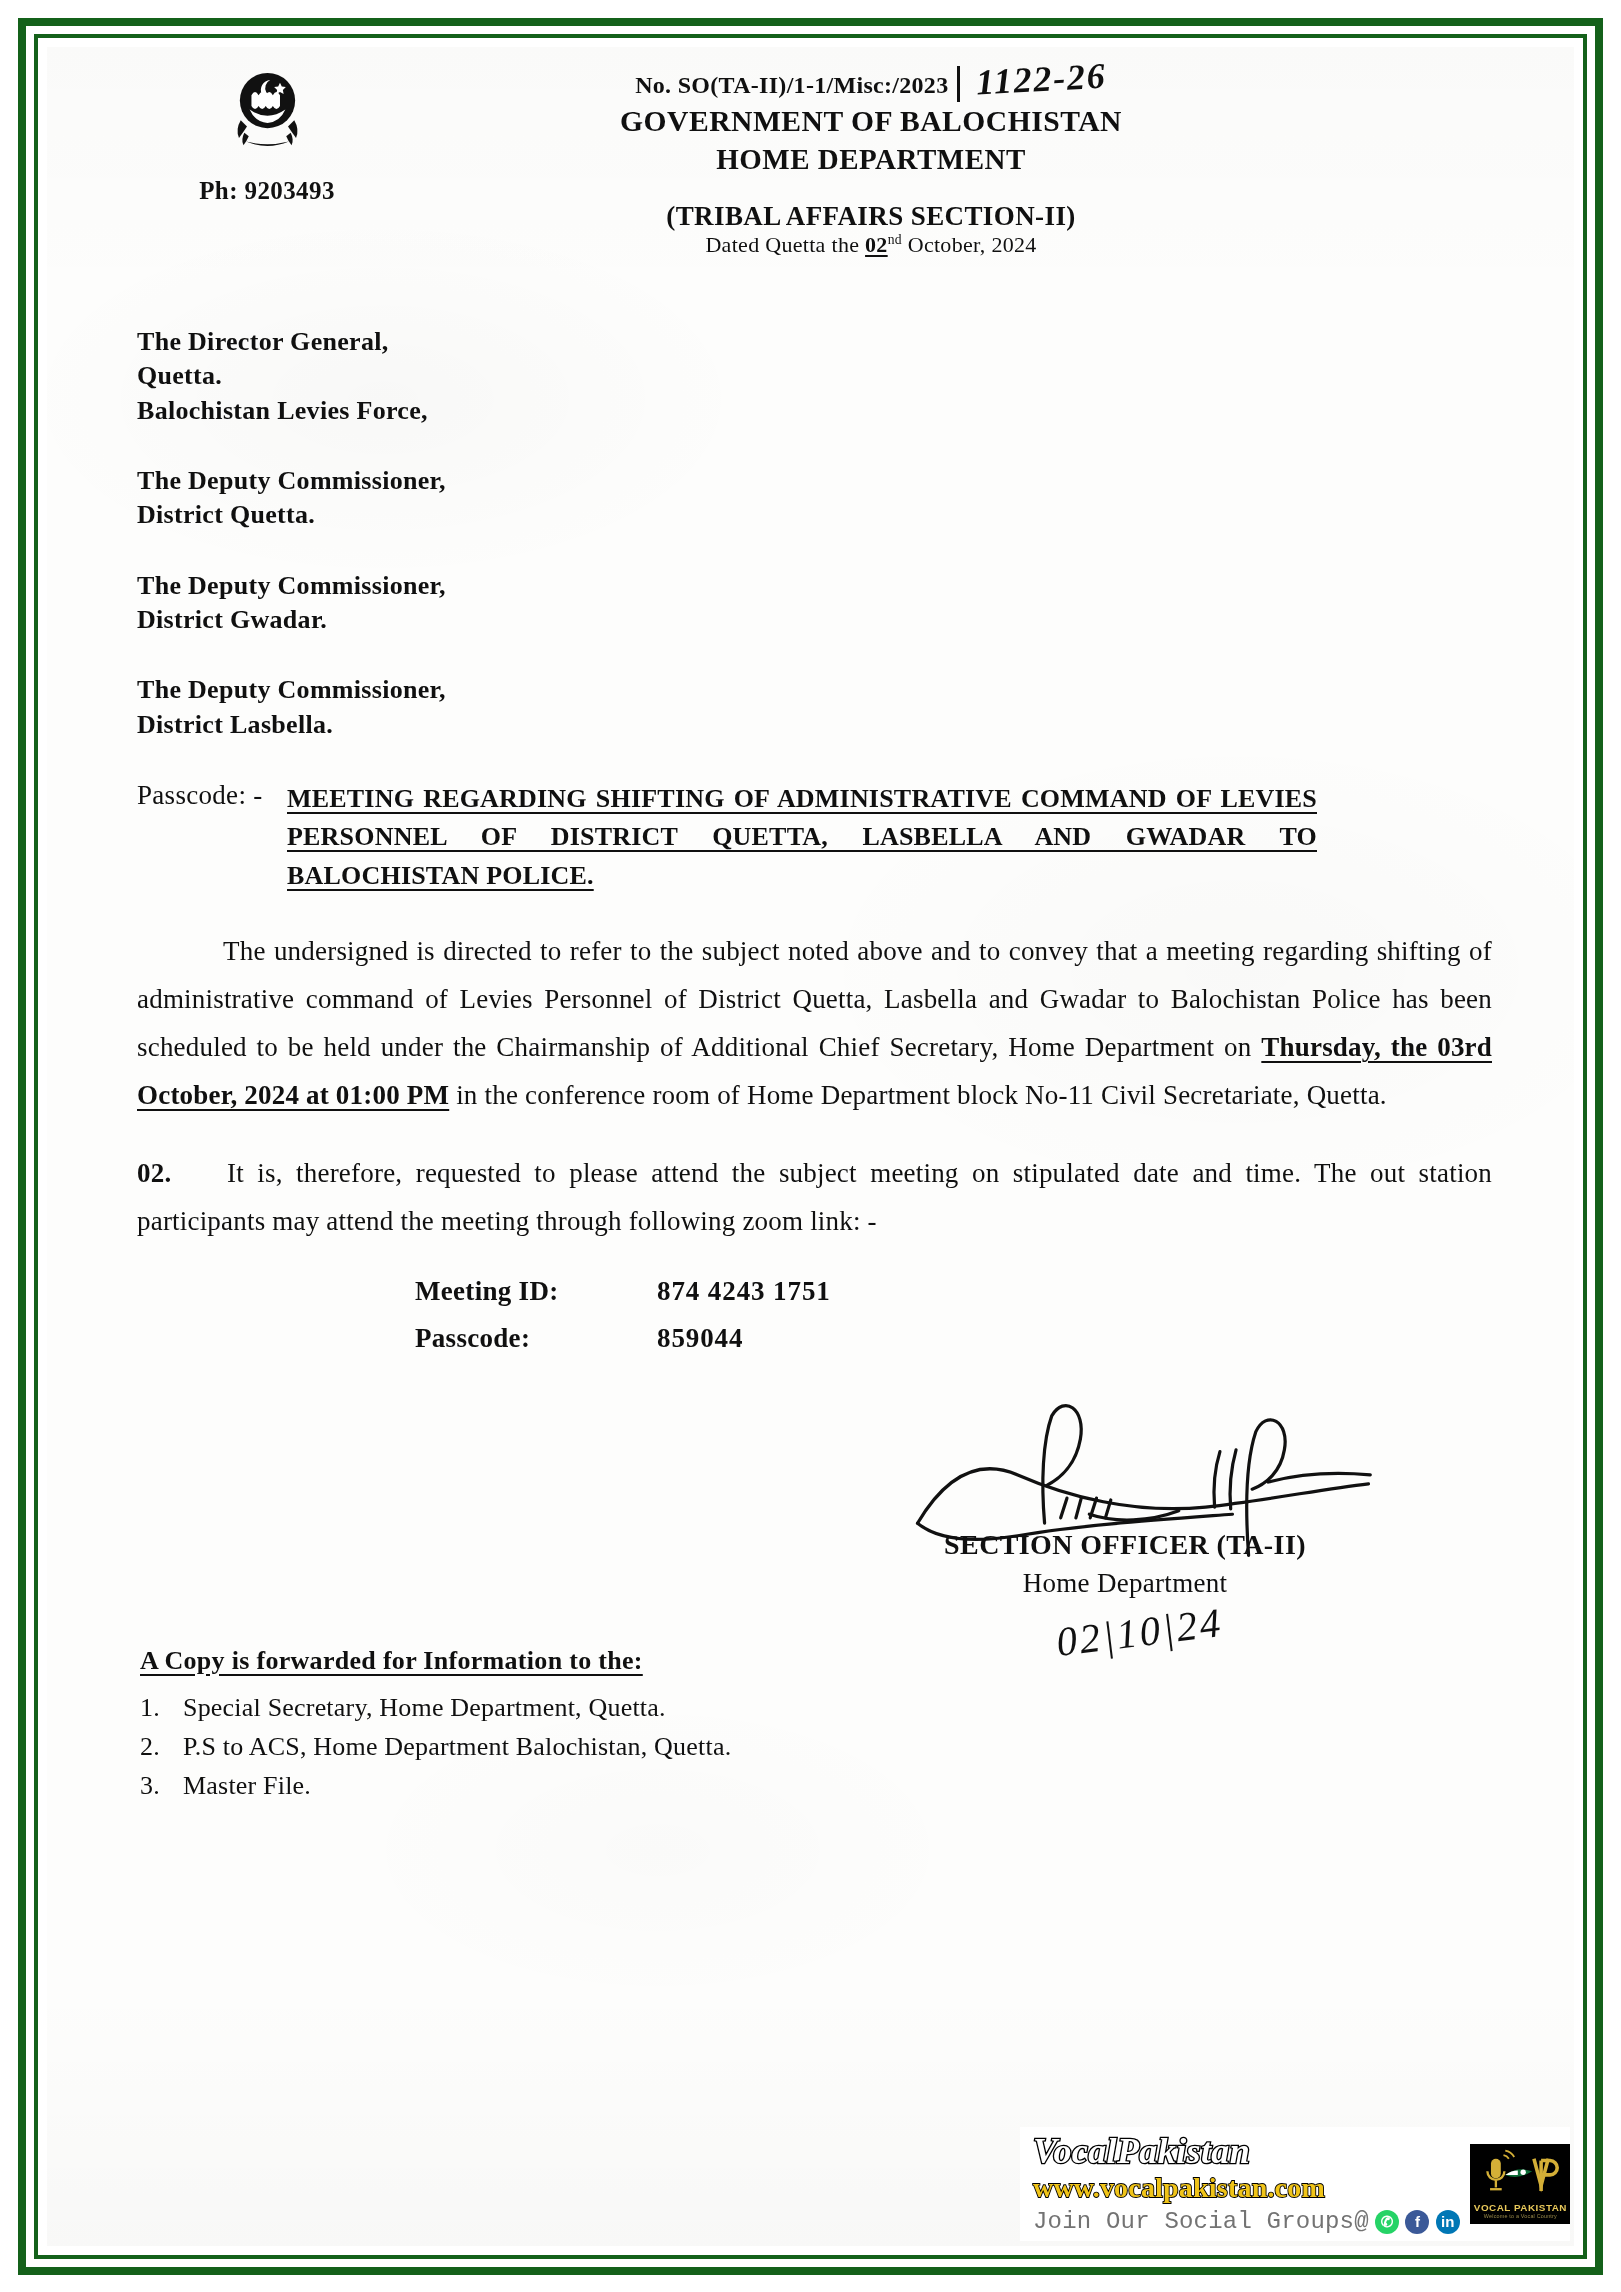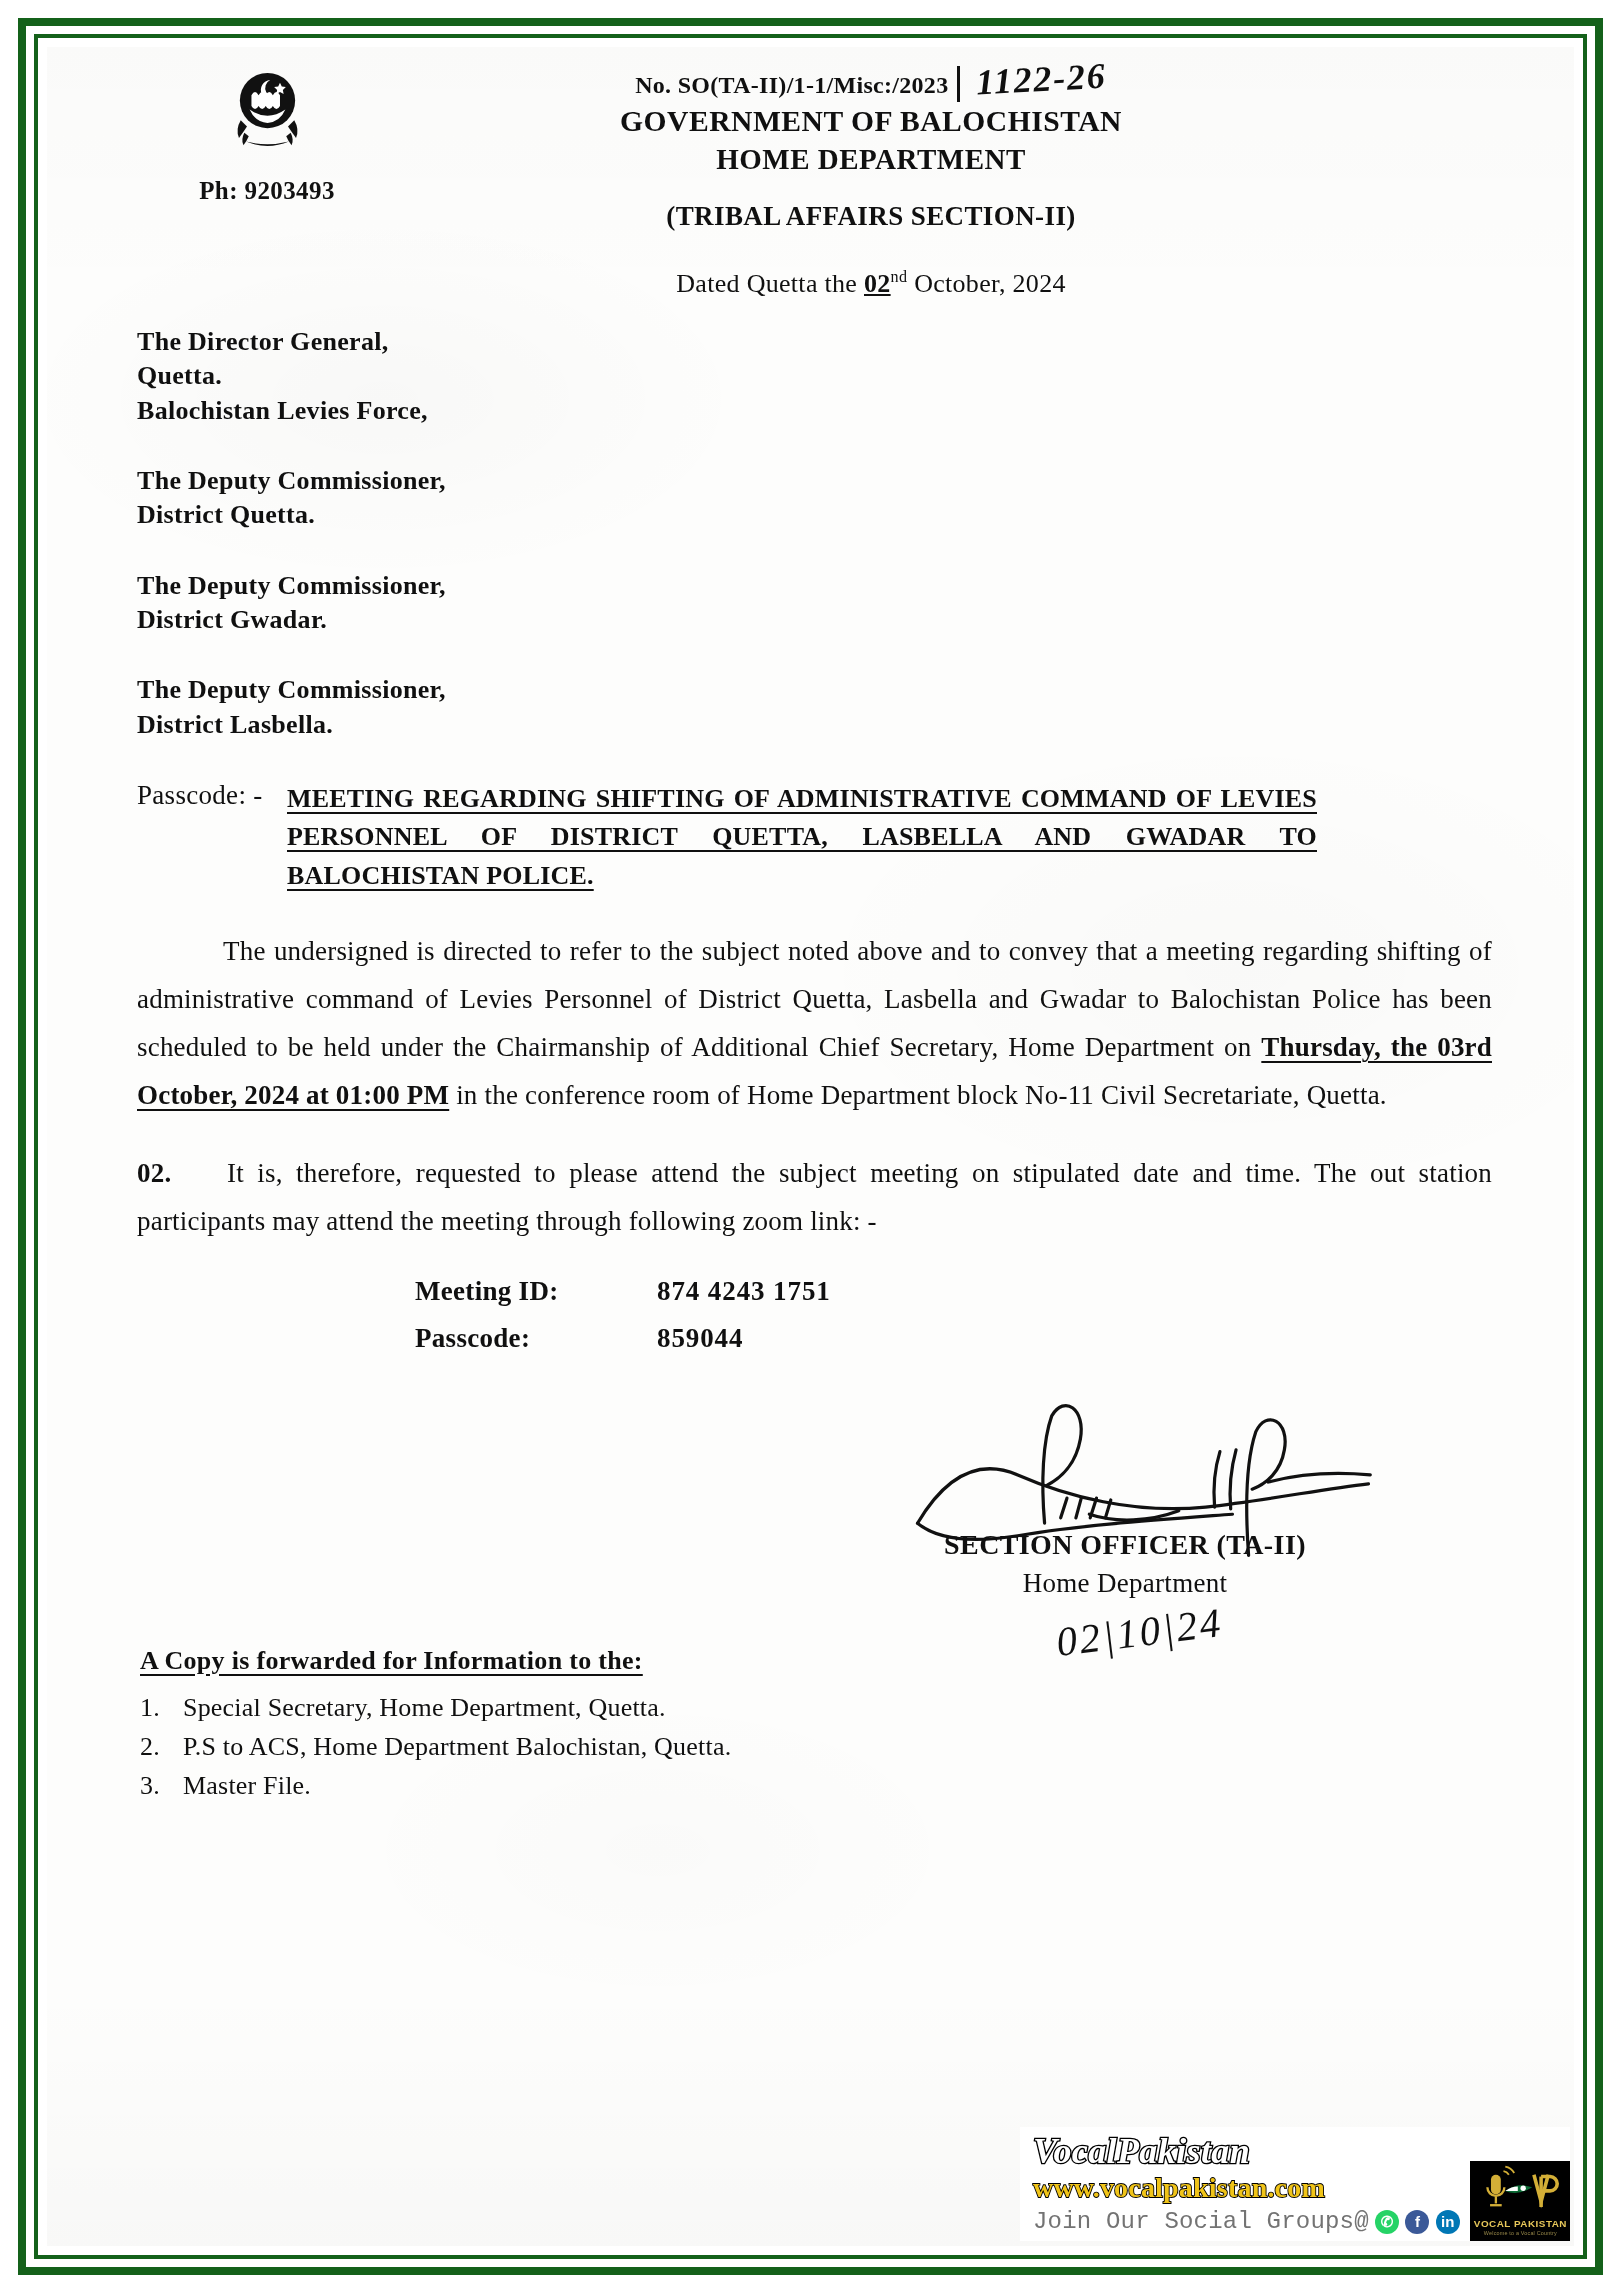--- a/index.html
+++ b/index.html
@@ -152,22 +152,21 @@
     letter-spacing: 0.5px;
     margin-top: 5.4px;
   }
   .section-line {
     font-size: 27px;
     font-weight: bold;
     letter-spacing: 0.4px;
     margin-top: 25px;
   }
   .dated-line {
-    font-size: 26px;
-    margin-top: 36px;
+    font-size: 22px;
     letter-spacing: 0.3px;
   }
   .dated-line .bold-u {
     font-weight: bold;
     text-decoration: underline;
   }
   sup.ord { font-size: 0.62em; }
 
   
   .addressees {
@@ -332,21 +331,21 @@
     width: 43px;
     flex: 0 0 43px;
   }
 
   
   .brand {
     position: absolute;
     right: 3.6px;
     bottom: 5.4px;
     display: flex;
-    align-items: flex-end;
+    align-items: center;
     background: #ffffff;
   }
   .brand-text {
     padding: 5.4px 10.7px 5.4px 12.5px;
     text-align: left;
   }
   .brand-title {
     font-family: "Liberation Serif", serif;
     font-size: 36px;
     font-weight: bold;

